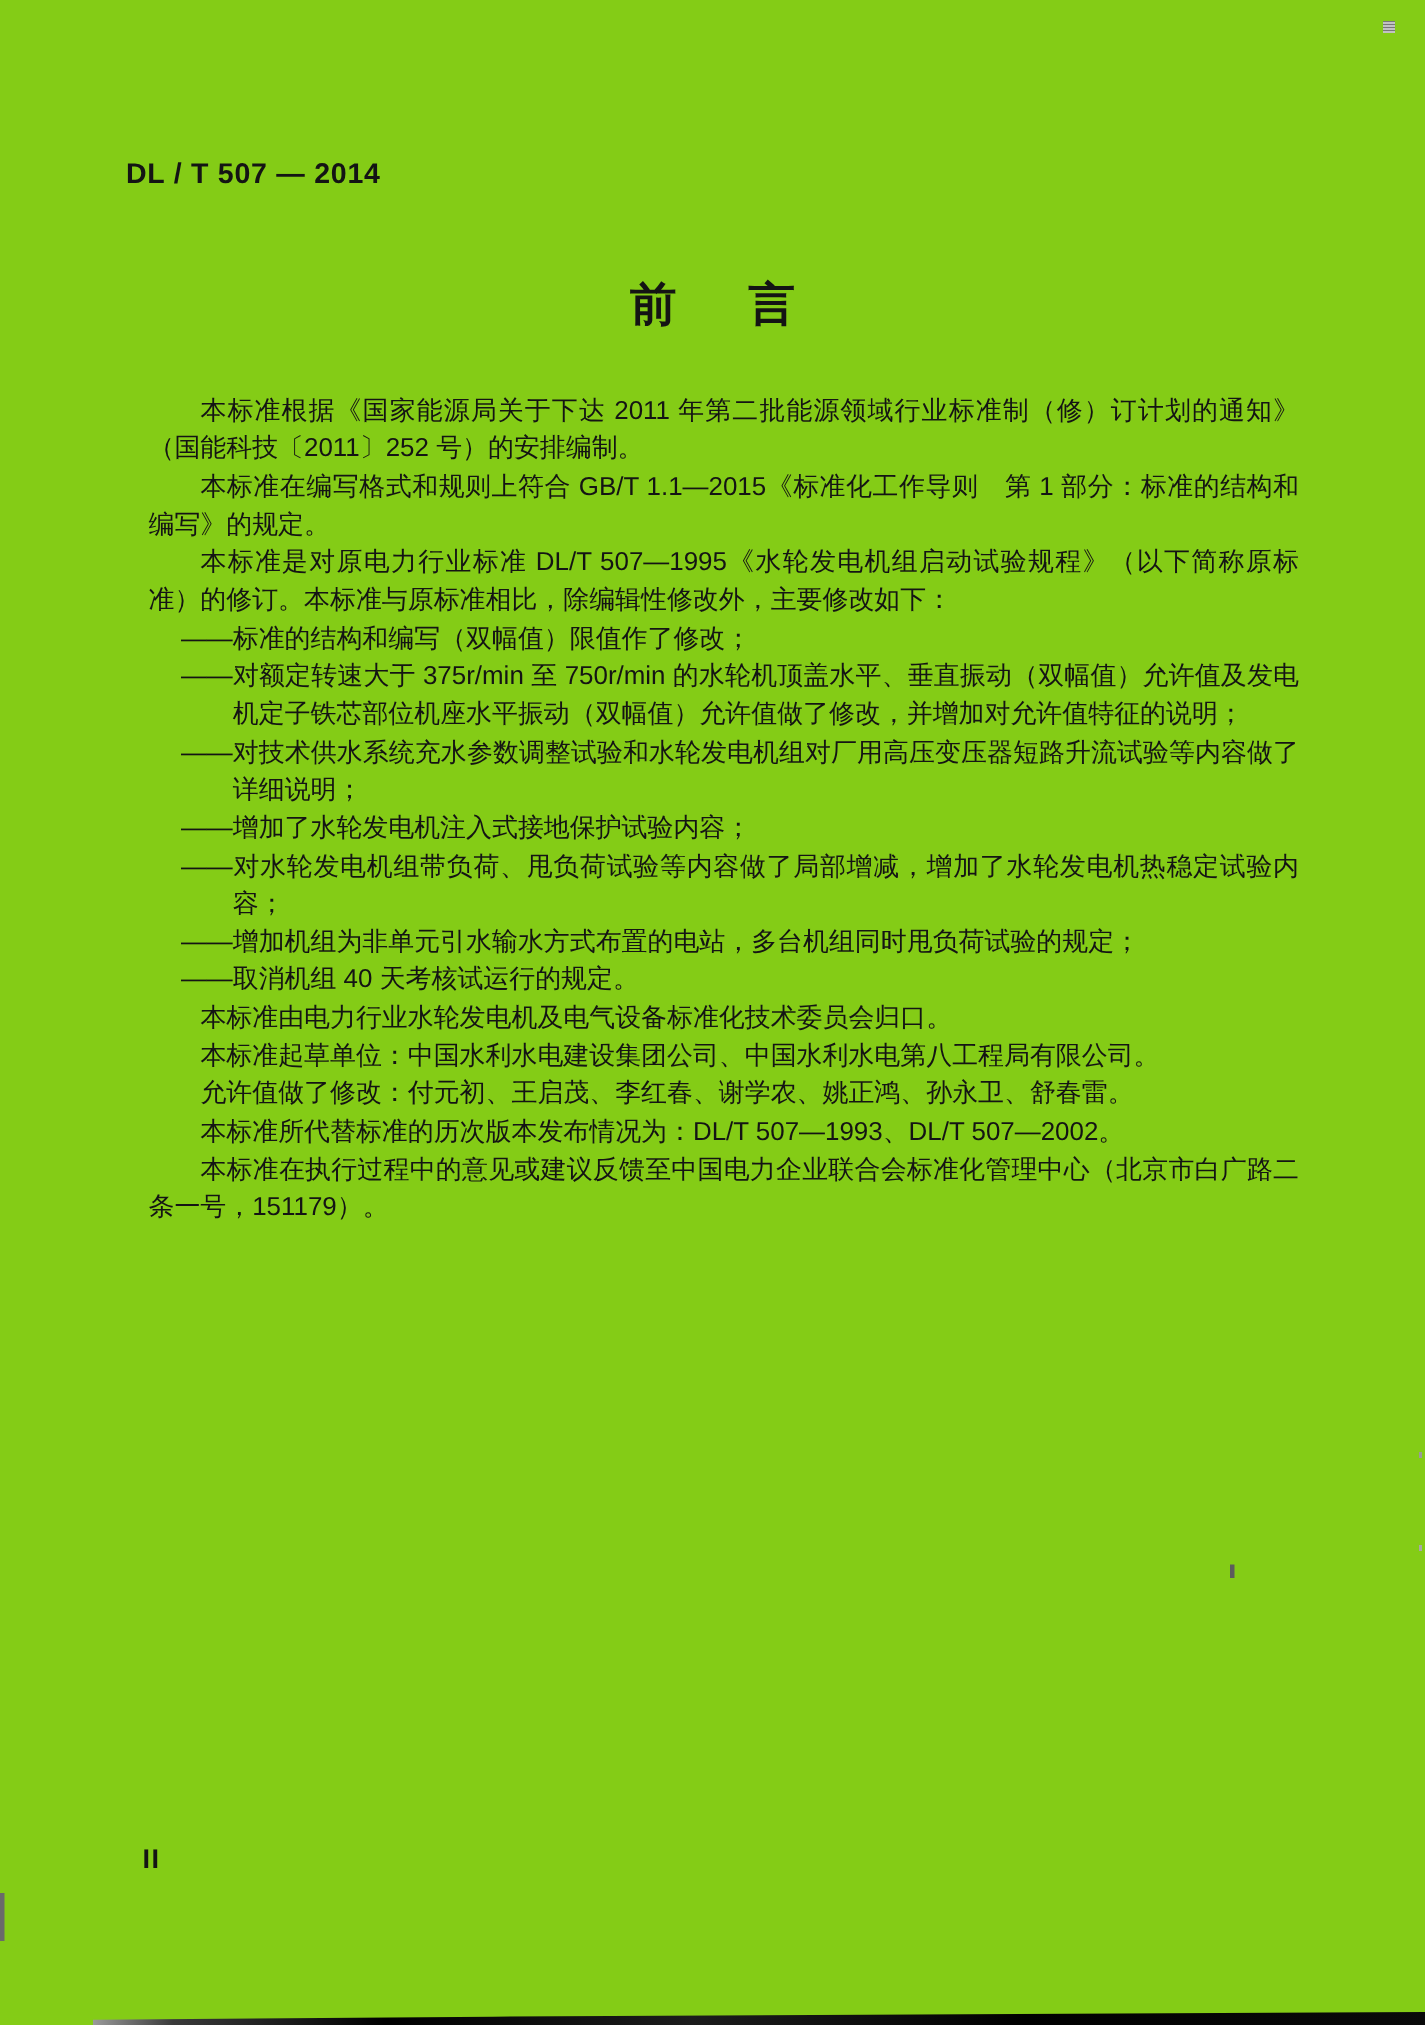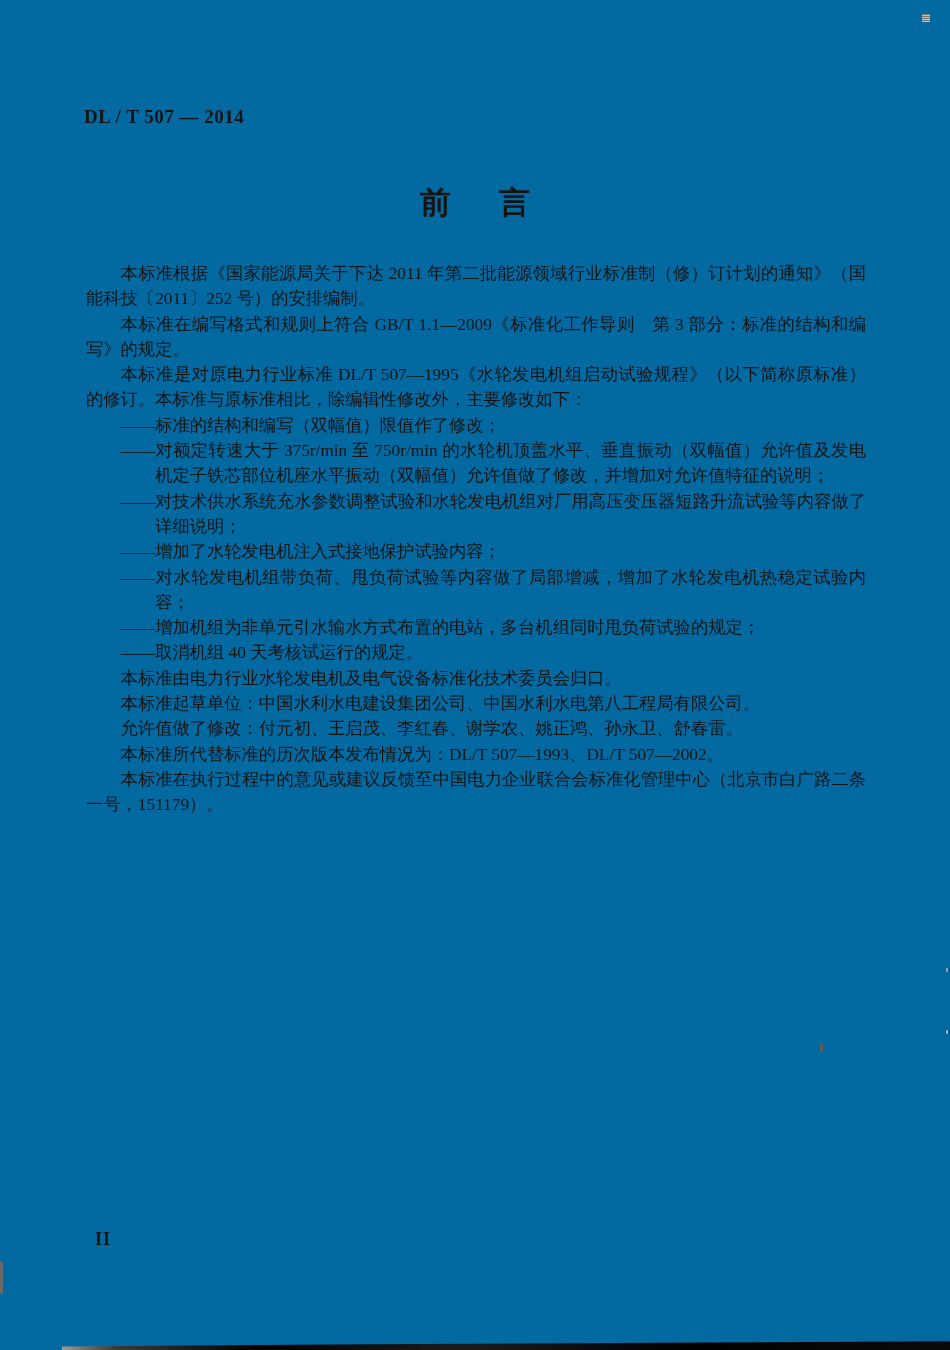--- a/index.html
+++ b/index.html
@@ -5,23 +5,23 @@
   html, body {
     margin: 0;
     padding: 0;
     background: #e8e8e8;
   }
   .page {
     position: relative;
     width: 950px;
     height: 1350px;
     margin: 0 auto;
-    background: #0369a1;
+    background: #84cc16;
     overflow: hidden;
-    font-family: Liberation Serif, serif;
+    font-family: Liberation Sans, sans-serif;
     color: #141414;
   }
   .doc-number {
     position: absolute;
     left: 84px;
     top: 106px;
     font-size: 19px;
     font-weight: bold;
     letter-spacing: 0.5px;
     white-space: nowrap;
@@ -48,20 +48,21 @@
     font-size: 17.3px;
     line-height: 25.3px;
     text-align: justify;
   }
   .body-text p {
     margin: 0;
     padding: 0;
   }
   .body-text p.indent {
     text-indent: 2em;
+    margin-left: 13px;
   }
   .body-text p.bullet {
     padding-left: 4em;
     text-indent: -2em;
   }
   .page-number {
     position: absolute;
     left: 95px;
     top: 1229px;
     font-size: 18px;
@@ -123,21 +124,21 @@
 <body>
 
 <div class="page">
 
   <div class="doc-number">DL / T 507 — 2014</div>
 
   <h1 class="title"><span class="title-char-1">前</span><span class="title-char-2">言</span></h1>
 
   <div class="body-text" id="body-text">
       <p class="indent">本标准根据《国家能源局关于下达 2011 年第二批能源领域行业标准制（修）订计划的通知》（国能科技〔2011〕252 号）的安排编制。</p>
-      <p class="indent">本标准在编写格式和规则上符合 GB/T 1.1—2009《标准化工作导则　第 3 部分：标准的结构和编写》的规定。</p>
+      <p class="indent">本标准在编写格式和规则上符合 GB/T 1.1—2015《标准化工作导则　第 1 部分：标准的结构和编写》的规定。</p>
       <p class="indent">本标准是对原电力行业标准 DL/T 507—1995《水轮发电机组启动试验规程》（以下简称原标准）的修订。本标准与原标准相比，除编辑性修改外，主要修改如下：</p>
       <p class="bullet">——标准的结构和编写（双幅值）限值作了修改；</p>
       <p class="bullet">——对额定转速大于 375r/min 至 750r/min 的水轮机顶盖水平、垂直振动（双幅值）允许值及发电机定子铁芯部位机座水平振动（双幅值）允许值做了修改，并增加对允许值特征的说明；</p>
       <p class="bullet">——对技术供水系统充水参数调整试验和水轮发电机组对厂用高压变压器短路升流试验等内容做了详细说明；</p>
       <p class="bullet">——增加了水轮发电机注入式接地保护试验内容；</p>
       <p class="bullet">——对水轮发电机组带负荷、甩负荷试验等内容做了局部增减，增加了水轮发电机热稳定试验内容；</p>
       <p class="bullet">——增加机组为非单元引水输水方式布置的电站，多台机组同时甩负荷试验的规定；</p>
       <p class="bullet">——取消机组 40 天考核试运行的规定。</p>
       <p class="indent">本标准由电力行业水轮发电机及电气设备标准化技术委员会归口。</p>
       <p class="indent">本标准起草单位：中国水利水电建设集团公司、中国水利水电第八工程局有限公司。</p>

